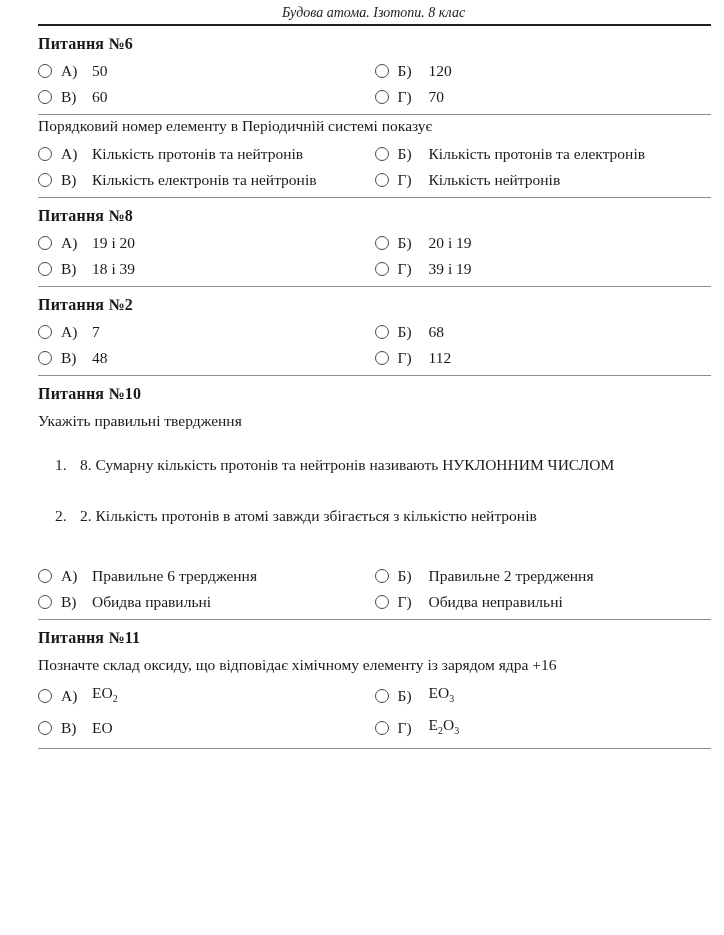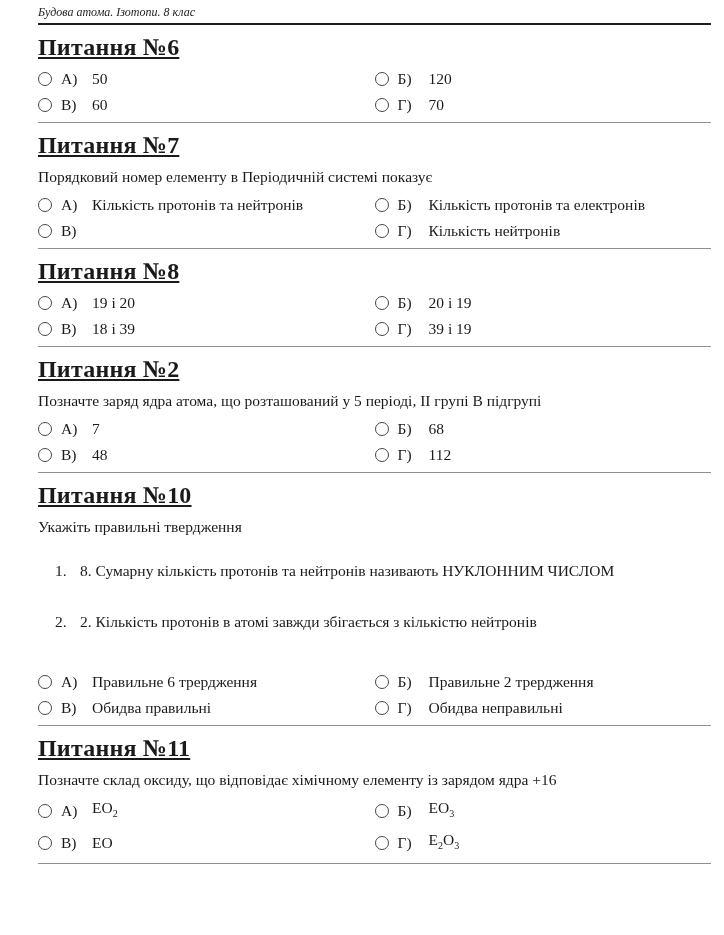--- a/index.html
+++ b/index.html
@@ -8,38 +8,37 @@
     width: 724px;
     height: 935px;
     background: #ffffff;
     color: #1a1a1a;
     font-family: "Liberation Serif", "DejaVu Serif", serif;
     overflow: hidden;
   }
   .page { padding: 0 13px 0 38px; }
 
   .doc-header {
-    text-align: left;
-    font-size: 12px;
+    text-align: center;
+    font-size: 14px;
     font-style: italic;
     color: #222;
     padding: 5px 2px 3px 0;
     border-bottom: 2px solid #1f1f1f;
   }
 
   .question {
     border-bottom: 1px solid #8f8f8f;
     padding: 2px 0 8px;
   }
   .q-heading {
-    font-size: 24px;
+    font-size: 16px;
     font-weight: bold;
     margin: 7px 0 9px;
     letter-spacing: 0.2px;
-    text-decoration: underline;
   }
   .q-prompt {
     font-size: 15.5px;
     line-height: 18px;
     margin: 0 0 10px;
   }
   sup, sub { font-size: 10px; }
 
   .options {
     display: grid;
@@ -103,36 +102,36 @@
       </div>
       <div class="option">
         <span class="radio"></span>
         <span class="opt-label">Г)</span>
         <span class="opt-value">70</span>
       </div>
     </div>
   </section>
 
   <section class="question">
-    <h2 class="q-heading">Питання №7</h2>
     <p class="q-prompt">Порядковий номер елементу в Періодичній системі показує</p>
     <div class="options">
       <div class="option">
         <span class="radio"></span>
         <span class="opt-label">А)</span>
         <span class="opt-value">Кількість протонів та нейтронів</span>
       </div>
       <div class="option">
         <span class="radio"></span>
         <span class="opt-label">Б)</span>
         <span class="opt-value">Кількість протонів та електронів</span>
       </div>
       <div class="option">
         <span class="radio"></span>
         <span class="opt-label">В)</span>
+        <span class="opt-value">Кількість електронів та нейтронів</span>
       </div>
       <div class="option">
         <span class="radio"></span>
         <span class="opt-label">Г)</span>
         <span class="opt-value">Кількість нейтронів</span>
       </div>
     </div>
   </section>
 
   <section class="question">
@@ -156,21 +155,20 @@
       <div class="option">
         <span class="radio"></span>
         <span class="opt-label">Г)</span>
         <span class="opt-value">39 і 19</span>
       </div>
     </div>
   </section>
 
   <section class="question">
     <h2 class="q-heading">Питання №2</h2>
-    <p class="q-prompt">Позначте заряд ядра атома, що розташований у 5 періоді, II групі В підгрупі</p>
     <div class="options">
       <div class="option">
         <span class="radio"></span>
         <span class="opt-label">А)</span>
         <span class="opt-value">7</span>
       </div>
       <div class="option">
         <span class="radio"></span>
         <span class="opt-label">Б)</span>
         <span class="opt-value">68</span>

